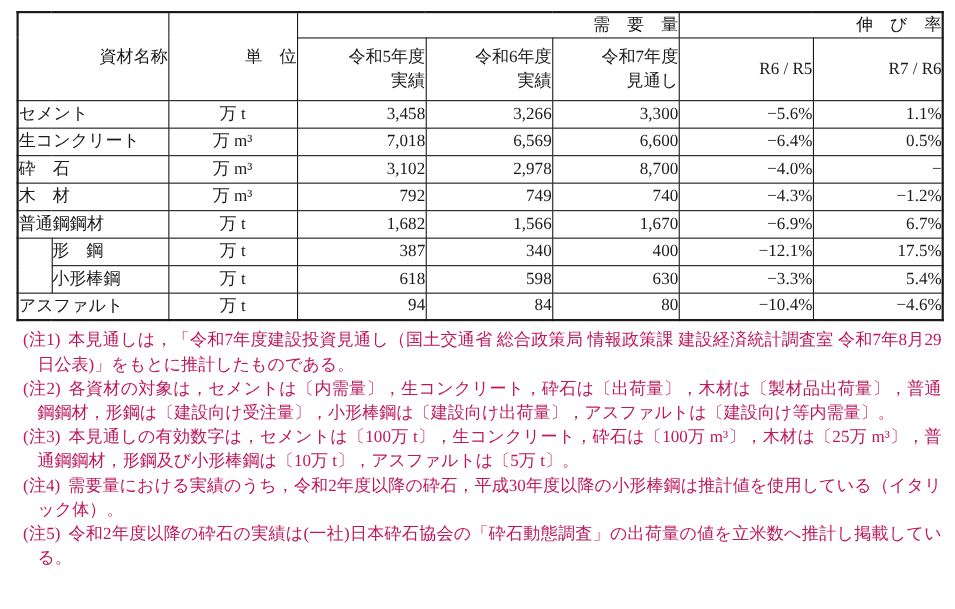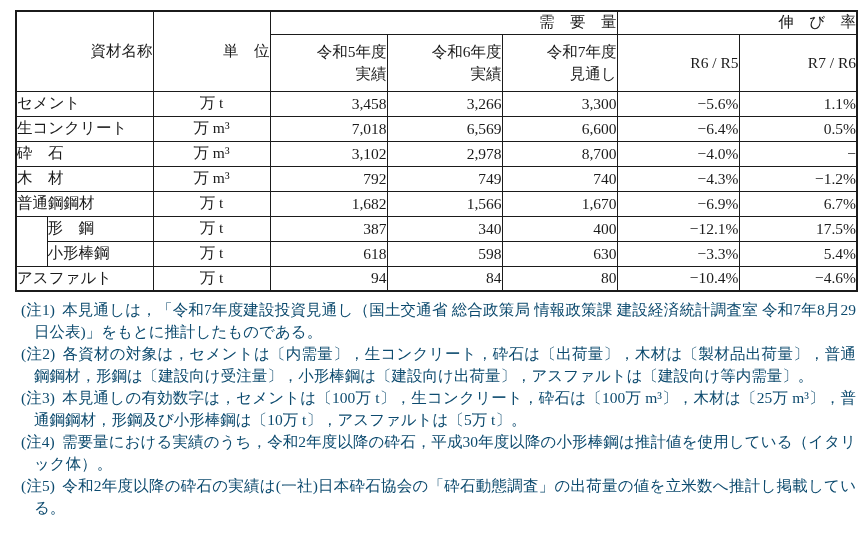--- a/index.html
+++ b/index.html
@@ -21,21 +21,21 @@
   thead th{text-align:right;vertical-align:middle;}
   th.two-line{line-height:1.4;}
   tbody tr{height:25px;}
   td.name{text-align:left;padding-left:7px;}
   td.sub{padding-left:11px;margin-top:17px;}
   td.unit{text-align:center;}
   td.num{text-align:right;padding-right:10px;}
   .est{margin-left:36px;}
   .notes{
     margin-top:7px;margin-left:3px;width:838px;
-    font-size:15.5px;line-height:22px;text-align:justify;color:#0c4a6e;
+    font-size:15.5px;line-height:22px;text-align:justify;color:#be185d;
   }
   .note{padding-left:16px;text-indent:-13px;}
   .note-label{margin-right:7px;}
 </style>
 </head>
 <body>
 
 <div class="page">
 
   <table class="materials">

